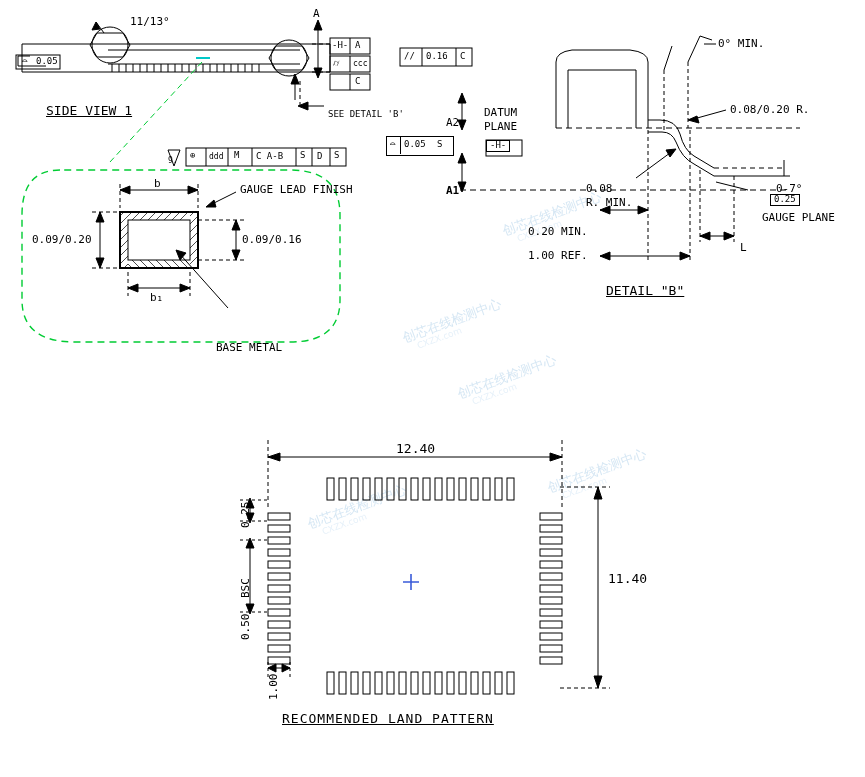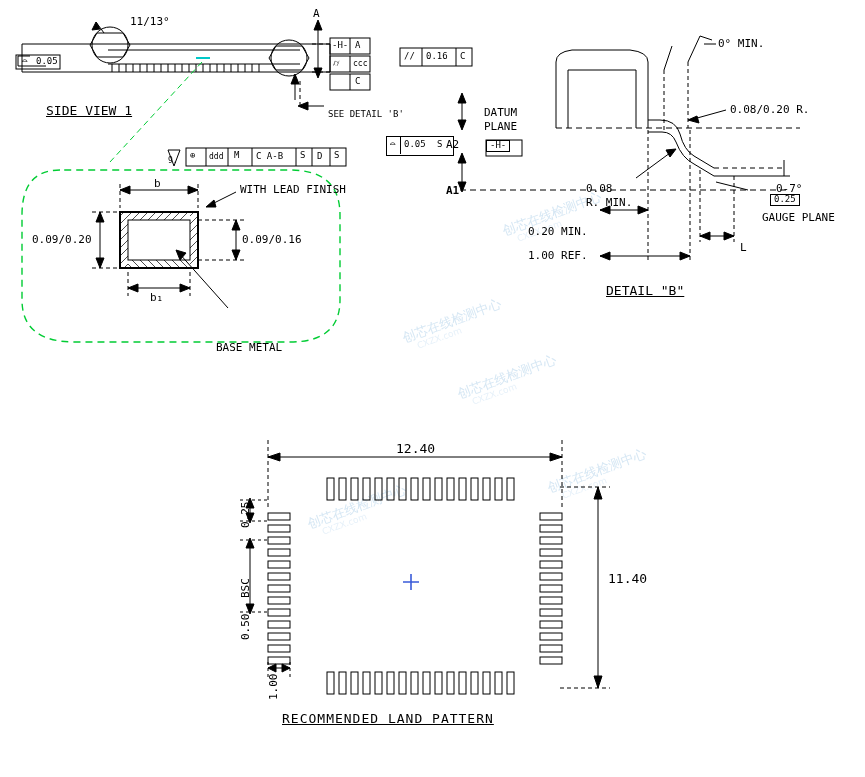--- a/index.html
+++ b/index.html
@@ -344,28 +344,28 @@
 
 <div class="abs txt txt-xs" style="left:168px;top:157px;">9.</div>
 <div class="abs txt txt-sm" style="left:190px;top:151px;">⊕</div>
 <div class="abs txt txt-xs" style="left:209px;top:153px;">ddd</div>
 <div class="abs txt txt-sm" style="left:234px;top:151px;">M</div>
 <div class="abs txt txt-sm" style="left:256px;top:152px;">C A-B</div>
 <div class="abs txt txt-sm" style="left:300px;top:151px;">S</div>
 <div class="abs txt txt-sm" style="left:317px;top:152px;">D</div>
 <div class="abs txt txt-sm" style="left:334px;top:151px;">S</div>
 
-<div class="abs txt" style="left:240px;top:184px;">WITH LEAD FINISH</div>
+<div class="abs txt" style="left:240px;top:184px;">GAUGE LEAD FINISH</div>
 <div class="abs txt" style="left:216px;top:302px;margin-top:40px;">BASE METAL</div>
 <div class="abs txt" style="left:154px;top:178px;">b</div>
 <div class="abs txt" style="left:150px;top:292px;">b₁</div>
 <div class="abs txt" style="left:32px;top:234px;">0.09/0.20</div>
 <div class="abs txt" style="left:242px;top:234px;">0.09/0.16</div>
 
-<div class="abs txt" style="left:446px;top:117px;margin-top:22px;">A2</div>
+<div class="abs txt" style="left:446px;top:117px;">A2</div>
 <div class="abs txt" style="left:446px;top:185px;font-weight:bold;">A1</div>
 <div class="abs txt" style="left:484px;top:106px;line-height:1.25;">DATUM
 PLANE</div>
 <div class="abs txt txt-sm box" style="left:486px;top:140px;">-H-</div>
 <div class="abs txt txt-sm" style="left:390px;top:140px;">⌓</div>
 <div class="abs txt txt-sm" style="left:404px;top:140px;">0.05</div>
 <div class="abs txt txt-sm" style="left:437px;top:140px;">S</div>
 <div class="abs" style="left:386px;top:136px;width:66px;height:18px;border:1px solid #000;"></div>
 <div class="abs" style="left:400px;top:136px;width:1px;height:18px;background:#000;"></div>
 <div class="abs txt" style="left:718px;top:38px;">0° MIN.</div>

